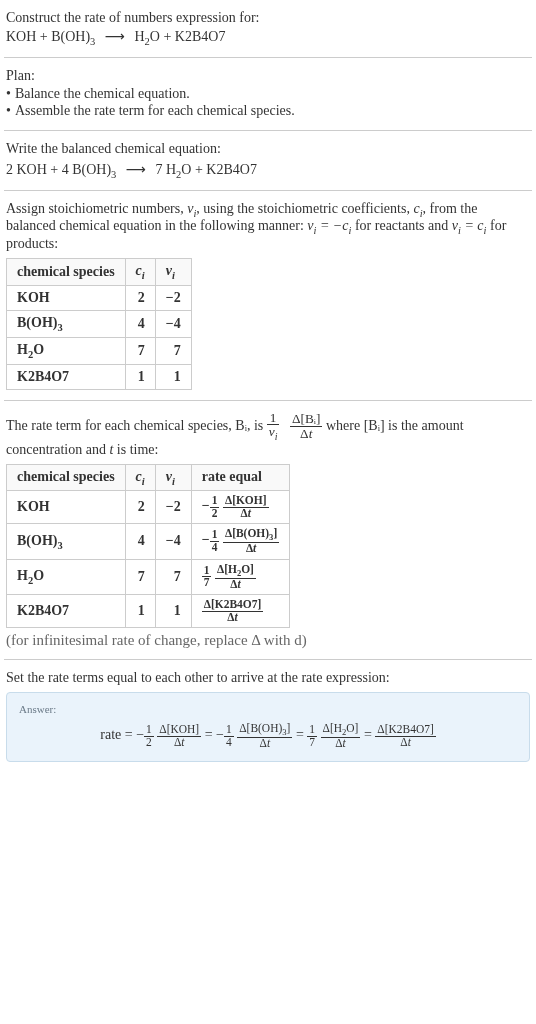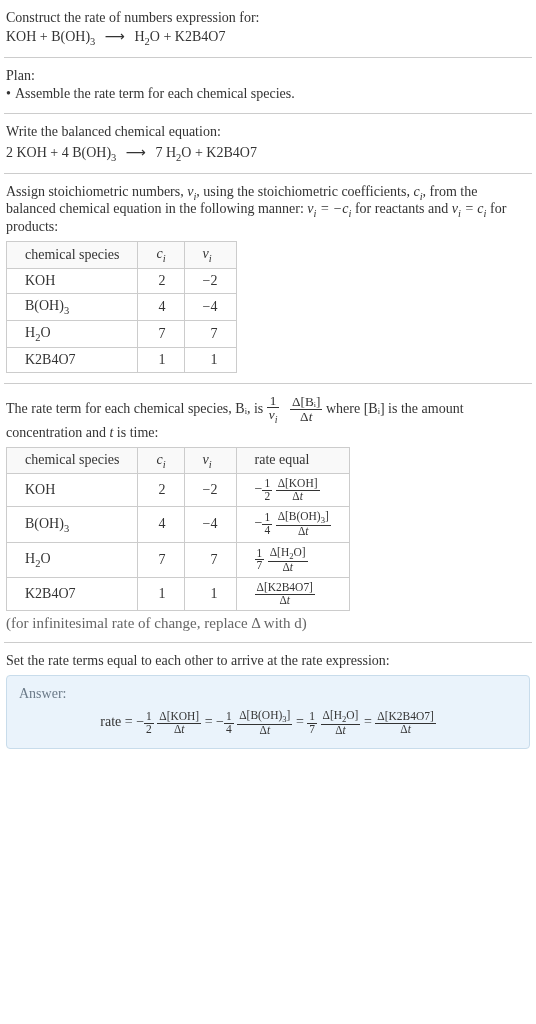--- a/index.html
+++ b/index.html
@@ -25,23 +25,23 @@
     .arrow { display: inline-block; margin: 0 6px; }
     .plan-list { margin-top: 2px; }
     .plan-item { margin: 1px 0; }
     .bullet { margin-right: 4px; }
     table.stoich {
       border-collapse: collapse;
       margin-top: 6px;
     }
     table.stoich th, table.stoich td {
       border: 1px solid #ccc;
-      padding: 4px 18px;
+      padding: 4px 10px;
       text-align: left;
-      font-weight: normal;
+      font-weight: bold;
     }
     table.stoich th { background: #f9f9f9; }
     table.stoich td.num { text-align: right; }
     .ital { font-style: italic; }
     .frac {
       display: inline-block;
       vertical-align: middle;
       text-align: center;
       font-size: 0.95em;
       line-height: 1;
@@ -56,21 +56,21 @@
     }
     .answer-box {
       background: #eaf3fb;
       border: 1px solid #c8dceb;
       border-radius: 4px;
       padding: 10px 12px 8px;
       margin-top: 6px;
     }
     .answer-label {
       color: #6b7a88;
-      font-size: 14px;
+      font-size: 11px;
       margin-bottom: 8px;
     }
     .answer-eq {
       text-align: center;
       margin: 4px 0 4px;
     }
     .answer-note {
       font-size: 11px;
       color: #6b7a88;
       text-align: center;
@@ -86,20 +86,21 @@
     <span>KOH + B(OH)<sub>3</sub></span>
     <span class="arrow">⟶</span>
     <span>H<sub>2</sub>O + K2B4O7</span>
   </div>
 </div>
 <hr class="divider">
 
 <div class="section">
   <div>Plan:</div>
   <div class="plan-list">
+    <div class="plan-item"><span class="bullet">•</span><span>Balance the chemical equation.</span></div>
     <div class="plan-item"><span class="bullet">•</span><span>Assemble the rate term for each chemical species.</span></div>
   </div>
 </div>
 <hr class="divider">
 
 <div class="section">
   <div class="desc">Write the balanced chemical equation:</div>
   <div class="eq">
     <span>2 KOH + 4 B(OH)<sub>3</sub></span>
     <span class="arrow">⟶</span>

